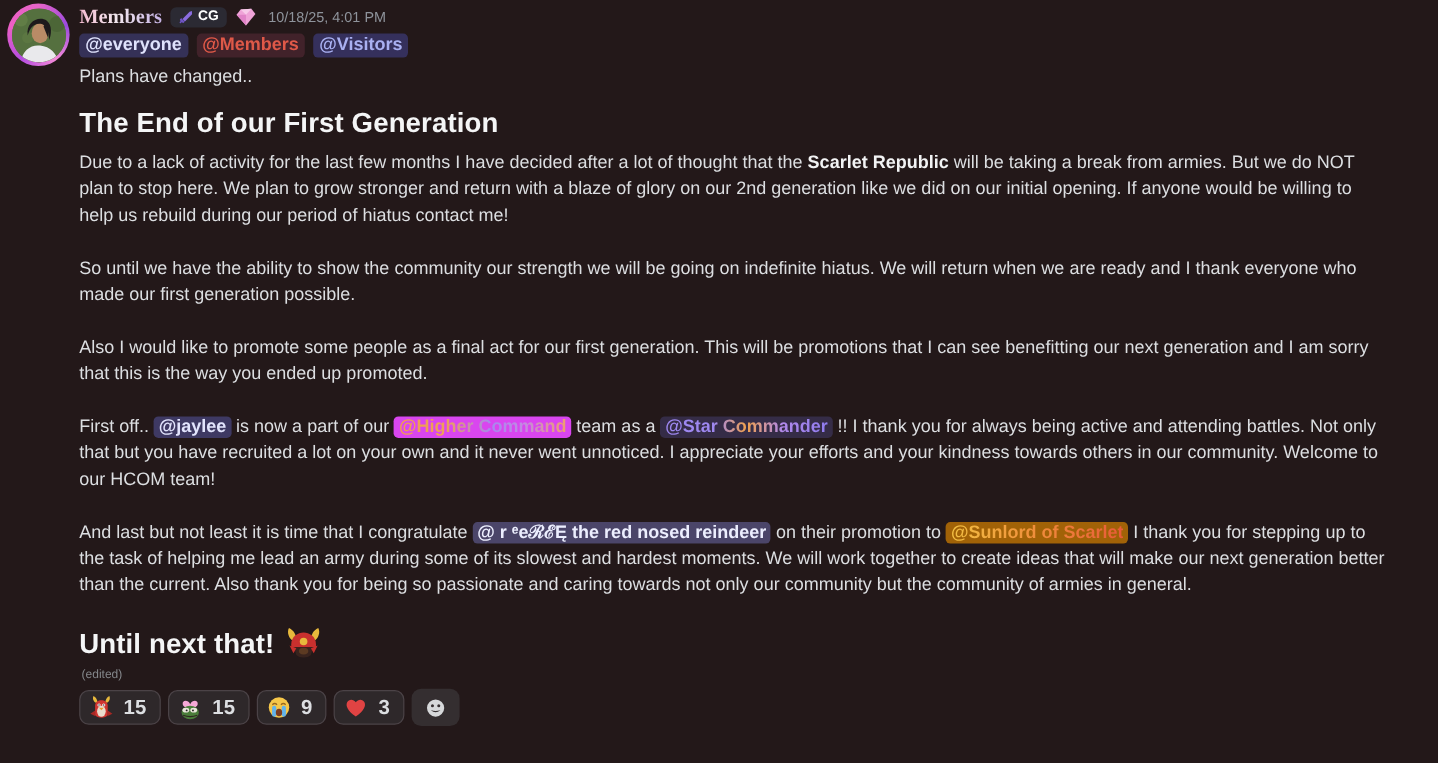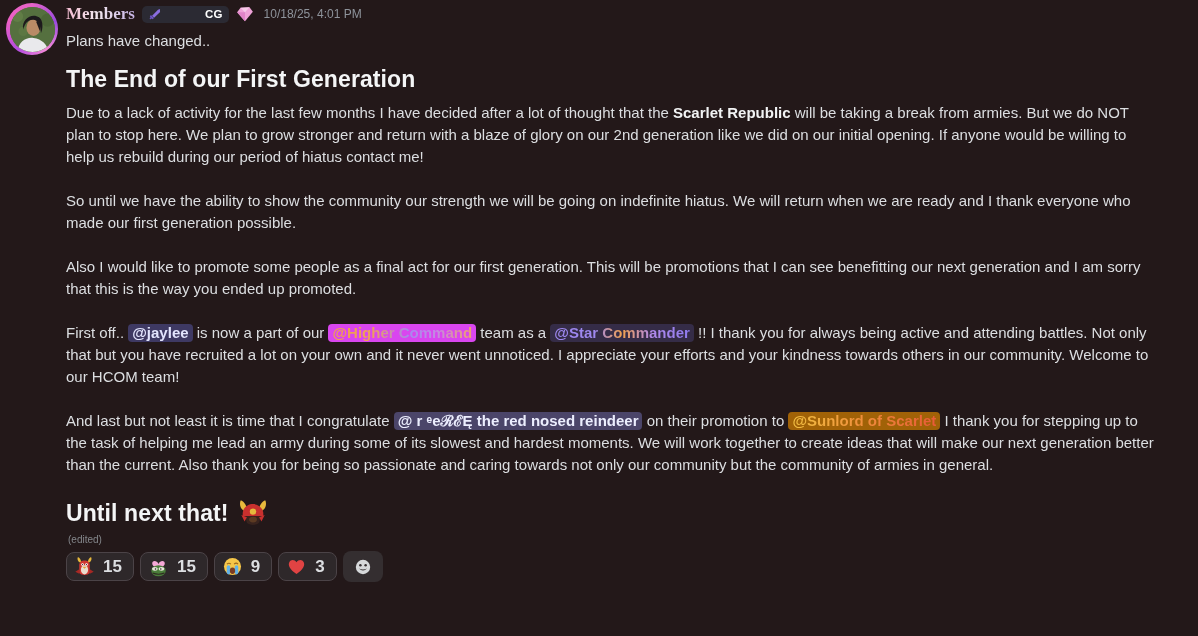--- a/index.html
+++ b/index.html
@@ -14,21 +14,21 @@
     background:conic-gradient(#e664c8,#9a4ade,#f58ad8,#b44de0,#ec5fc4,#e664c8);
     display:flex;align-items:center;justify-content:center;cursor:pointer;}
   .avatar-inner{width:45px;height:45px;border-radius:50%;overflow:hidden;background:#55703f;}
   
   .header-row{display:flex;align-items:center;gap:7px;height:22px;}
   .username{font-family:"Liberation Serif",serif;font-size:17px;font-weight:700;cursor:pointer;
     background:linear-gradient(90deg,#f4bcd2 0%,#f2e7ee 45%,#c6b3e5 100%);
     -webkit-background-clip:text;background-clip:text;color:transparent;}
   .badge{display:inline-flex;align-items:center;gap:4px;background:#2b2a33;border-radius:5px;
     padding:2px 6px;cursor:pointer;}
-  .badge-label{font-size:11.5px;font-weight:700;color:#ffffff;letter-spacing:.2px;margin-left:40px;}
+  .badge-label{font-size:11.5px;font-weight:700;color:#ffffff;letter-spacing:.2px;}
   .timestamp{font-size:12px;color:#8e939b;margin-left:3px;}
   
   .mentions-row{display:flex;gap:7px;margin-top:3px;}
   .pill{border-radius:4px;padding:1px 5px 2px;font-size:15px;font-weight:600;cursor:pointer;}
   .pill-everyone{background:#353157;color:#dfe2fc;}
   .pill-members{background:#41222a;color:#df5948;}
   .pill-visitors{background:#35305c;color:#a9b0f1;}
   .intro{margin-top:6px;font-size:15px;line-height:20px;}
   
   h1,h2{font-size:23px;font-weight:800;color:#f4f5f6;letter-spacing:.1px;}
@@ -95,20 +95,25 @@
     <span class="gem">
       <svg viewBox="0 0 16 16">
         <polygon points="4,2.5 12,2 15,6 8,14.5 1,6.5" fill="#efa3d8"></polygon>
         <polygon points="4,2.5 8,6.5 12,2" fill="#f7c9e9"></polygon>
         <polygon points="1,6.5 8,6.5 8,14.5" fill="#e183c8"></polygon>
       </svg>
     </span>
     <span class="timestamp">10/18/25, 4:01 PM</span>
   </div>
 
+  <div class="mentions-row">
+    <span class="pill pill-everyone">@everyone</span>
+    <span class="pill pill-members">@Members</span>
+    <span class="pill pill-visitors">@Visitors</span>
+  </div>
 
   <div class="intro">Plans have changed..</div>
 
   <h1>The End of our First Generation</h1>
 
   <p><span>Due to a lack of activity for the last few months I have decided after a lot of thought that the </span><b>Scarlet Republic</b><span> will be taking a break from armies. But we do NOT plan to stop here. We plan to grow stronger and return with a blaze of glory on our 2nd generation like we did on our initial opening. If anyone would be willing to help us rebuild during our period of hiatus contact me!</span></p>
 
   <p>So until we have the ability to show the community our strength we will be going on indefinite hiatus. We will return when we are ready and I thank everyone who made our first generation possible.</p>
 
   <p>Also I would like to promote some people as a final act for our first generation. This will be promotions that I can see benefitting our next generation and I am sorry that this is the way you ended up promoted.</p>

